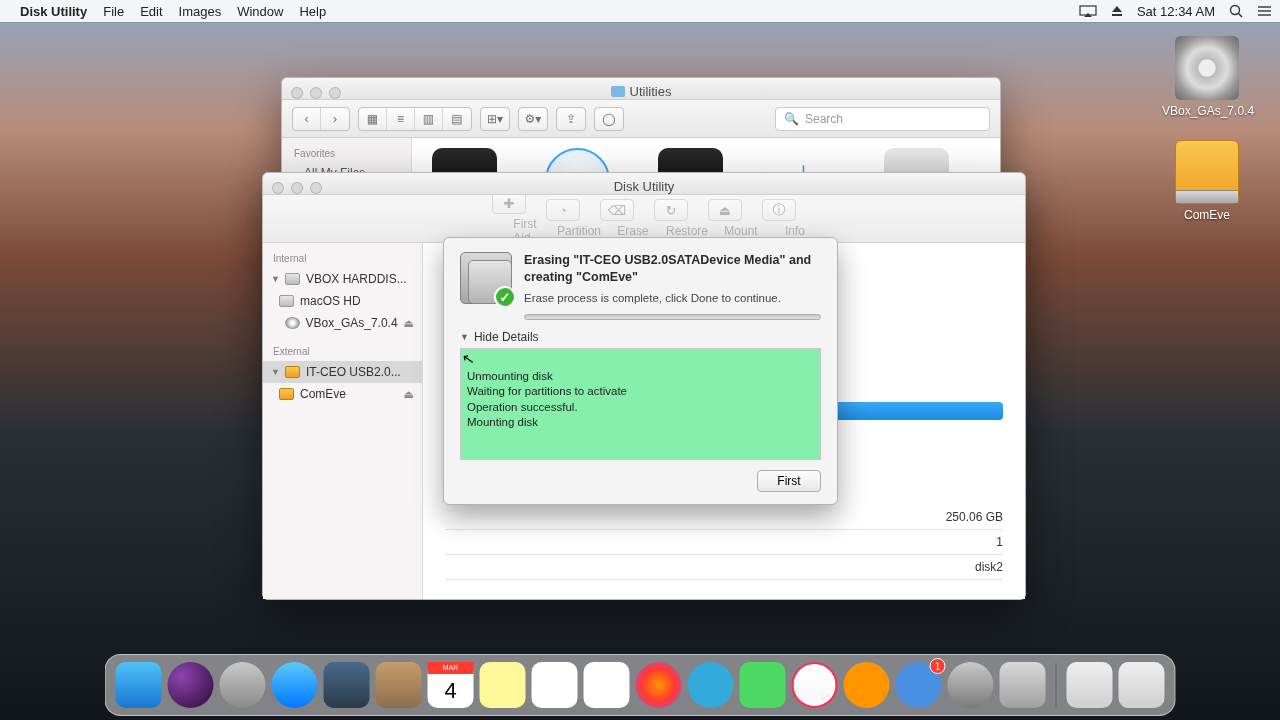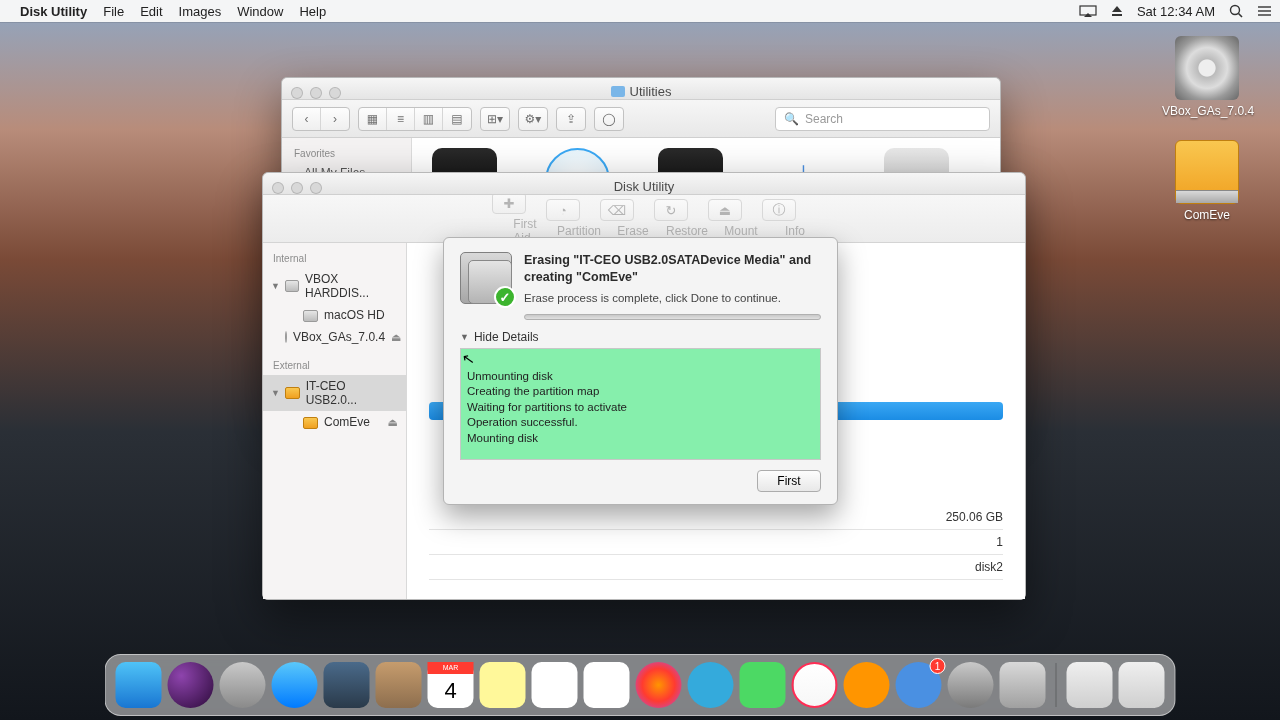--- a/index.html
+++ b/index.html
@@ -46,24 +46,24 @@
 #finder .content{flex:1; background:#fff; padding:10px 20px; display:flex; gap:48px;}
 .appicon{width:65px; height:65px; border-radius:10px;}
 
 
 #du{left:262px; top:172px; width:764px; height:428px; z-index:20;}
 #du .toolbar{height:48px; background:linear-gradient(#f7f7f7,#ececec); border-bottom:1px solid #d4d4d4; display:flex; justify-content:center; align-items:center; gap:4px;}
 #du .tbtn{display:flex; flex-direction:column; align-items:center; width:50px; color:#b4b4b4; cursor:default;}
 #du .tbtn .bi{width:34px; height:22px; border:1px solid #d8d8d8; border-radius:4px; background:linear-gradient(#fafafa,#efefef); display:flex; align-items:center; justify-content:center; font-size:13px;}
 #du .tbtn .lab{font-size:12px; margin-top:3px;margin-left:32px;}
 #du .body{display:flex; height:calc(100% - 70px);}
-#du .sidebar{width:144px; background:#f6f4f4; border-right:1px solid #d9d9d9; font-size:12px; color:#333; padding-top:6px;}
+#du .sidebar{width:160px; background:#f6f4f4; border-right:1px solid #d9d9d9; font-size:12px; color:#333; padding-top:6px;}
 #du .sb-h{font-size:10px; color:#8c8c8c; padding:4px 10px;}
 #du .sb-row{padding:4px 8px 4px 22px; display:flex; align-items:center; gap:6px;}
-#du .sb-row.child{padding-left:40px;align-items:flex-end;}
+#du .sb-row.child{padding-left:16px;}
 #du .sb-row.sel{background:#d8d8d8;}
 #du .tri{position:absolute; left:8px; color:#7a7a7a; font-size:9px;}
 #du .sb-row{position:relative;}
 #du .vol{width:15px; height:12px; background:linear-gradient(#e6e6e6,#bcbcbc); border:1px solid #9a9a9a; border-radius:2px;}
 #du .vol.ext{background:linear-gradient(#f9c750,#f0a020); border-color:#c07f10;}
 #du .vol.dvd{border-radius:50%; background:radial-gradient(circle,#fff 20%, #bbb 60%, #777);}
 #du .ej{margin-left:auto; color:#8a8a8a; font-size:11px;}
 #du .main{flex:1; background:#fff; position:relative; padding:16px 22px; font-size:13px;}
 #du .hero{font-size:23px; color:#2f2f2f; margin-left:300px; margin-top:6px;}
 #du .bluebar{position:absolute; left:22px; right:22px; top:159px; height:18px; background:linear-gradient(#3aa8f4,#1b8ce4); border-radius:4px;}
@@ -289,21 +289,20 @@
       <div class="sub">Erase process is complete, click Done to continue.</div>
       <div class="prog"></div>
     </div>
   </div>
   <div class="hide">
       <span class="tri">▼</span>
       <span>Hide Details</span>
     </div>
   <div class="log">
     <div>Unmounting disk</div>
-    <div>Creating the partition map</div>
     <div>Waiting for partitions to activate</div>
     <div>Operation successful.</div>
     <div>Mounting disk</div>
   </div>
   <div class="ftr">
       <button class="done">First</button>
     </div>
 </div>
 <div id="cursor">↖</div>
 

